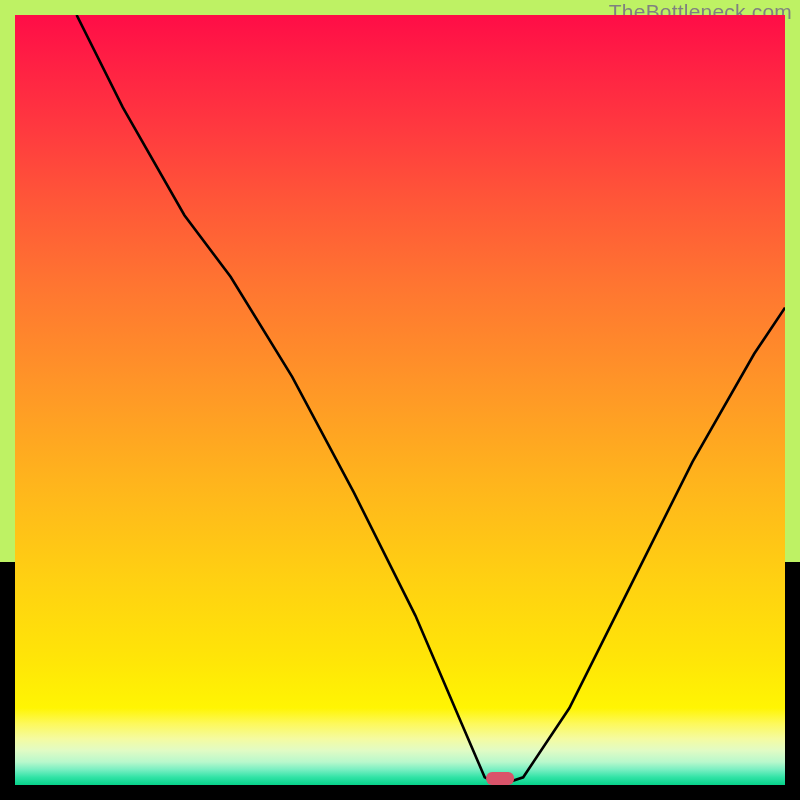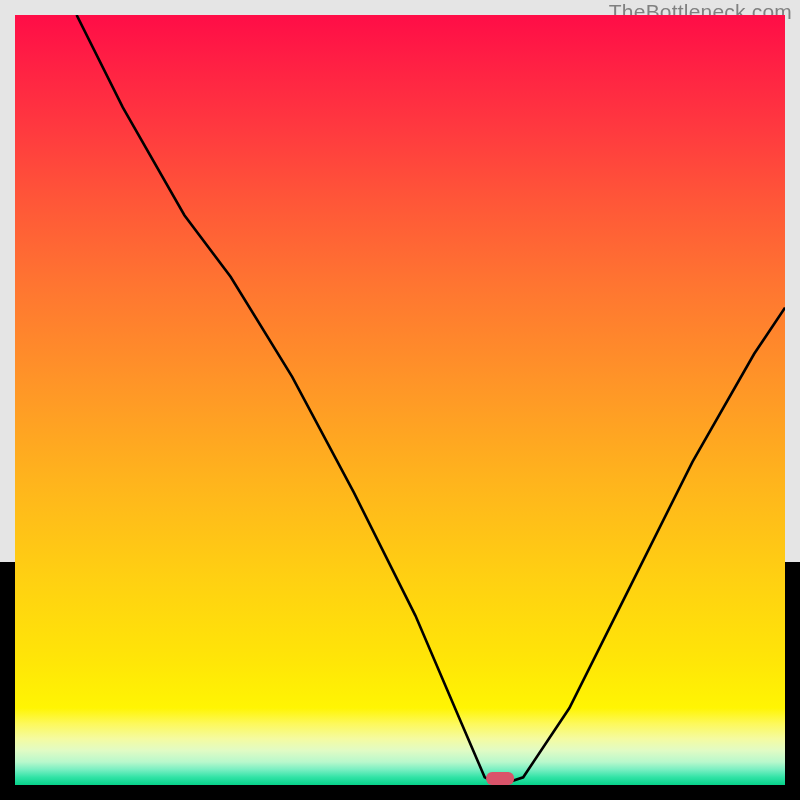--- a/index.html
+++ b/index.html
@@ -7,21 +7,21 @@
     padding: 0;
     width: 800px;
     height: 800px;
     background: #000;
     overflow: hidden;
   }
   .stage {
     position: relative;
     width: 800px;
     height: 562px;
-    background: #e5e5e5;
+    background: #bef264;
   }
   
   .plot {
     position: absolute;
     left: 15px;
     top: 15px;
     width: 770px;
     height: 770px;
     overflow: hidden;
   }

